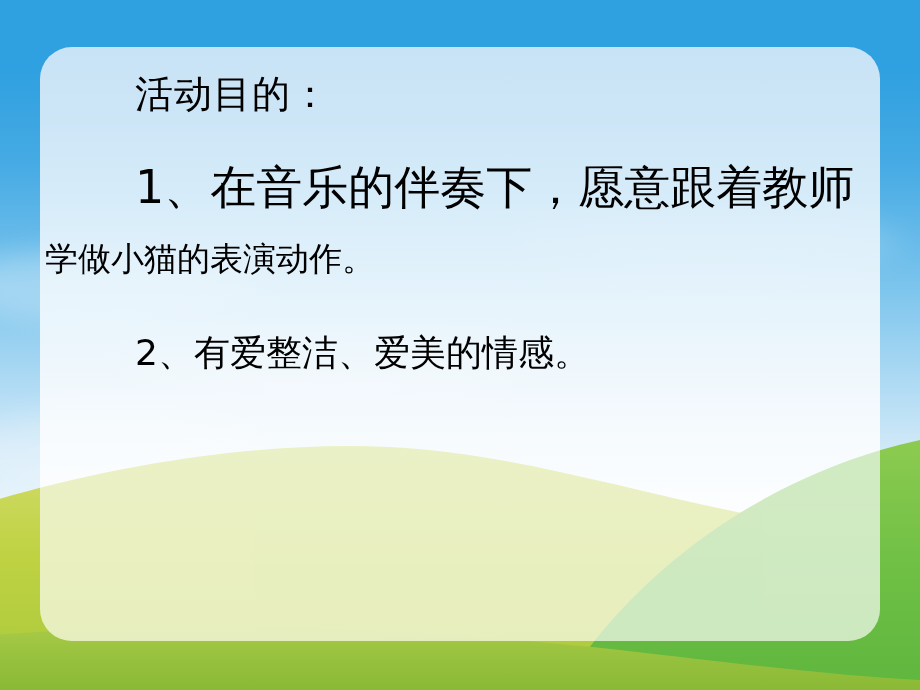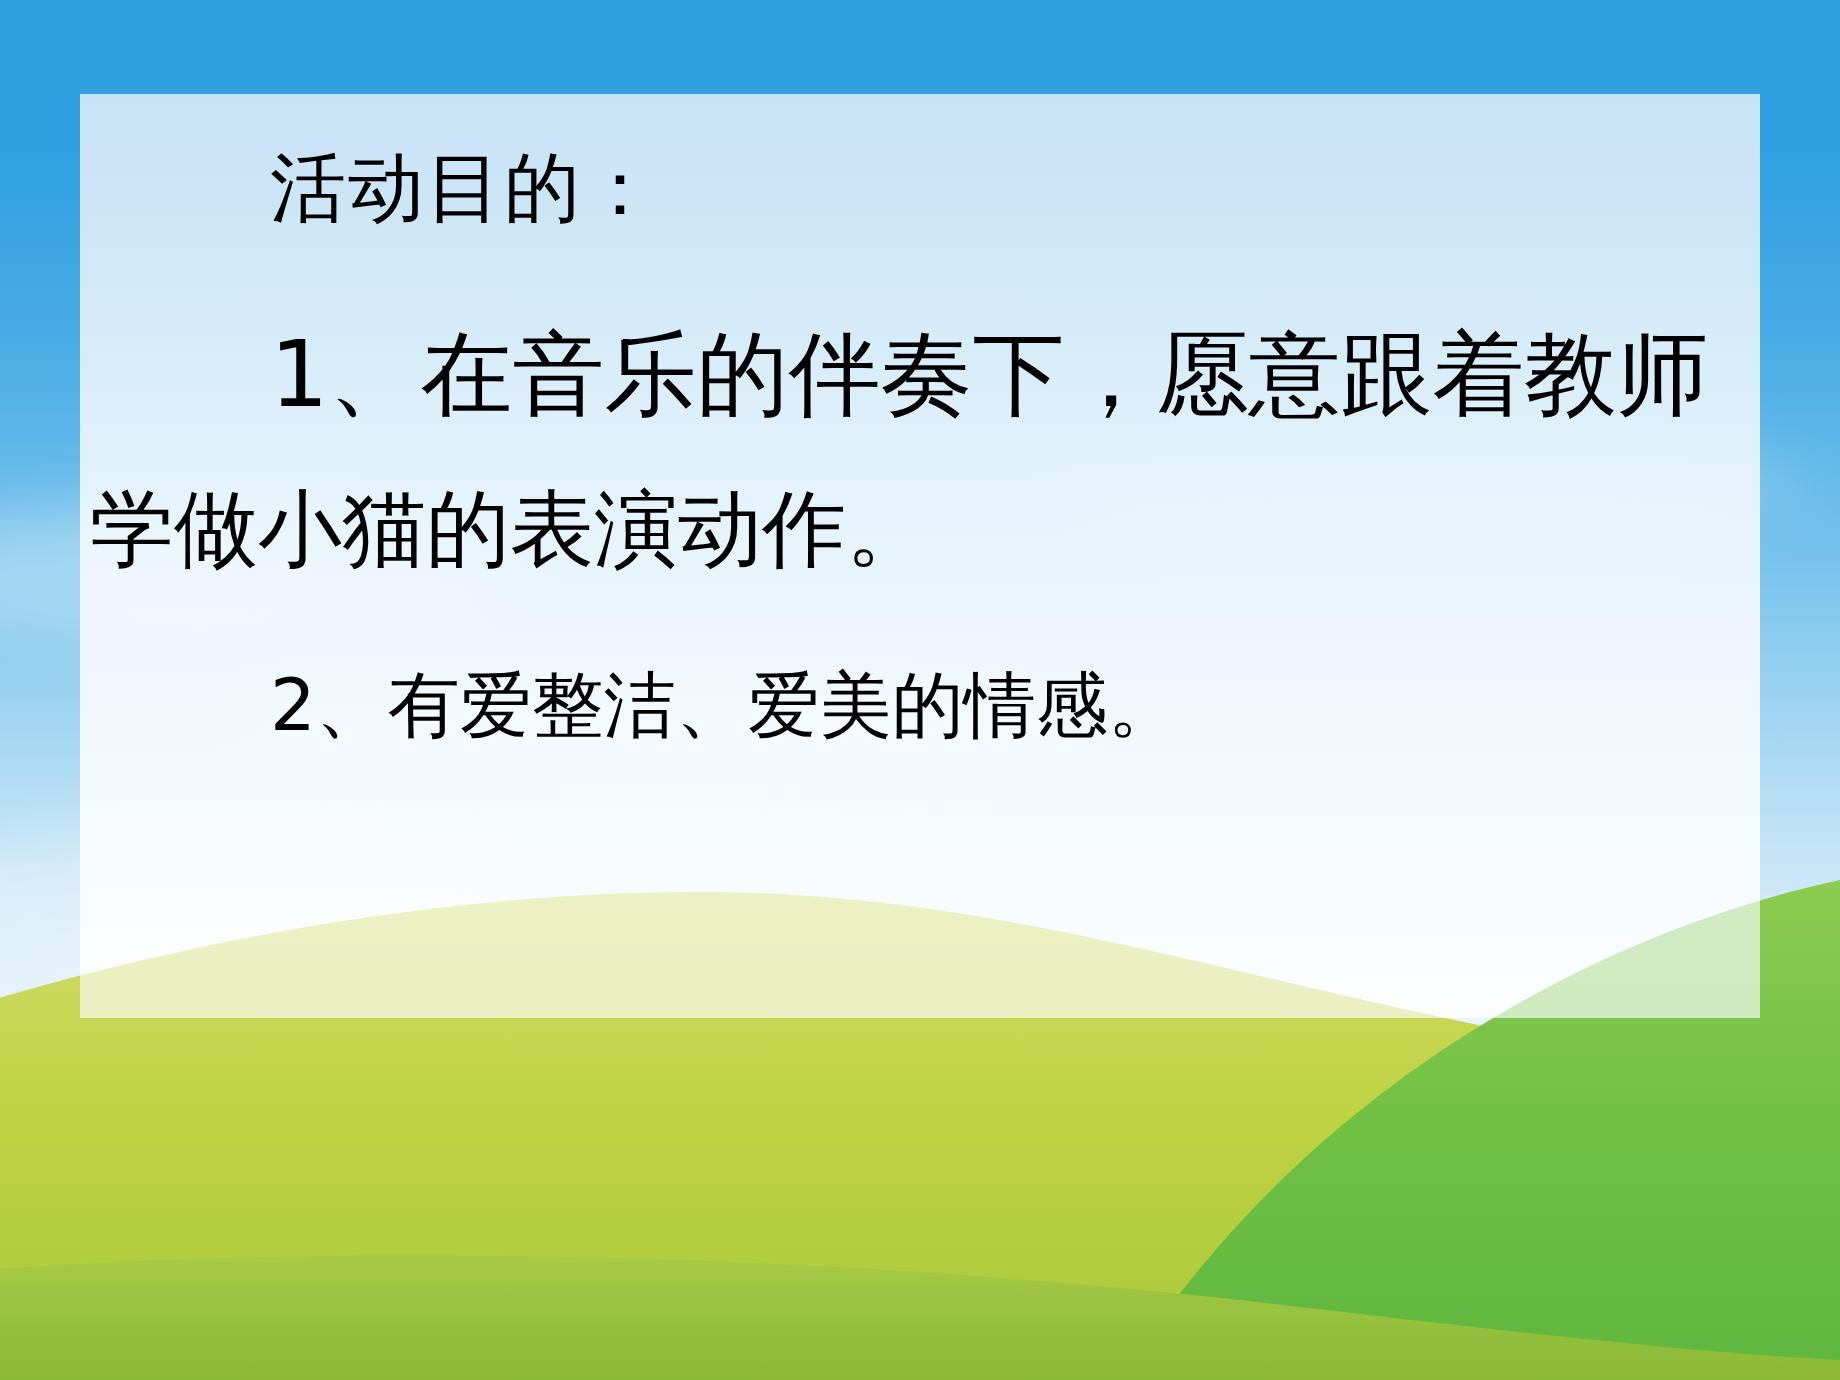--- a/index.html
+++ b/index.html
@@ -56,32 +56,33 @@
     left: 0; top: 0;
     width: 920px; height: 690px;
   }
 
   
   .panel {
     position: absolute;
     left: 40px;
     top: 47px;
     width: 840px;
-    height: 462px;
+    height: 594px;
     background: linear-gradient(to bottom,
         rgba(207,230,247,0.96) 0%,
         rgba(214,234,248,0.94) 12%,
         rgba(226,241,251,0.92) 26%,
         rgba(240,248,253,0.90) 42%,
         rgba(250,252,254,0.88) 56%,
         rgba(253,254,255,0.87) 68%,
         rgba(255,255,255,0.86) 80%,
         rgba(255,255,255,0.85) 100%);
     overflow: hidden;
     box-shadow: 0 0 0 0 rgba(0,0,0,0);
+    border-radius: 32px;
   }
 
   
   .panel-hills {
     position: absolute;
     left: -40px;
     top: -47px;
     width: 920px;
     height: 690px;
     opacity: 0.22;
@@ -115,21 +116,21 @@
   .item1-a {
     left: 95px;
     top: 110px;
     font-size: 46px;
     letter-spacing: 0px;
   }
 
   .item1-b {
     left: 5px;
     top: 190px;
-    font-size: 42px;
+    font-size: 33px;
     letter-spacing: 0px;
   }
 
   .item2 {
     left: 95px;
     top: 282px;
     font-size: 36px;
     letter-spacing: 0px;
   }
 </style>

